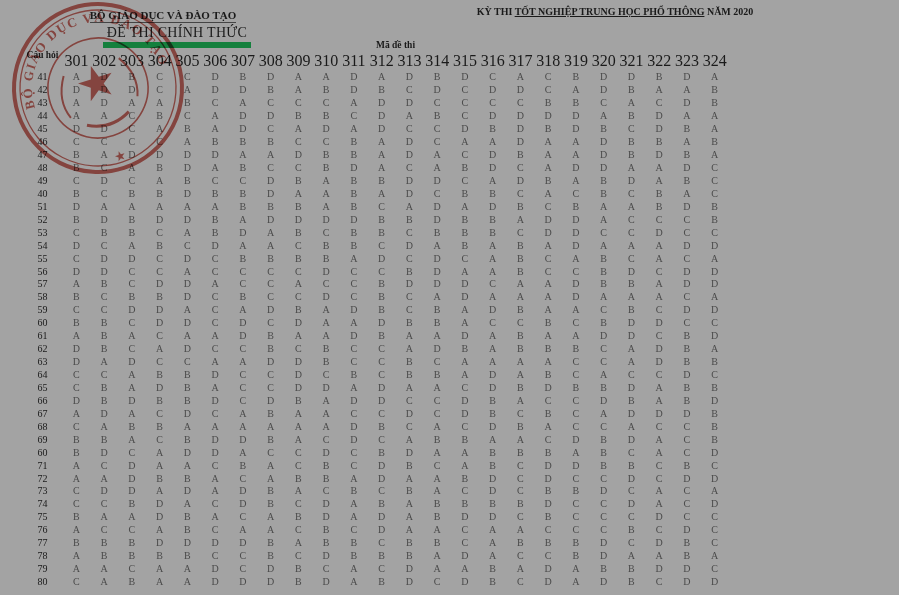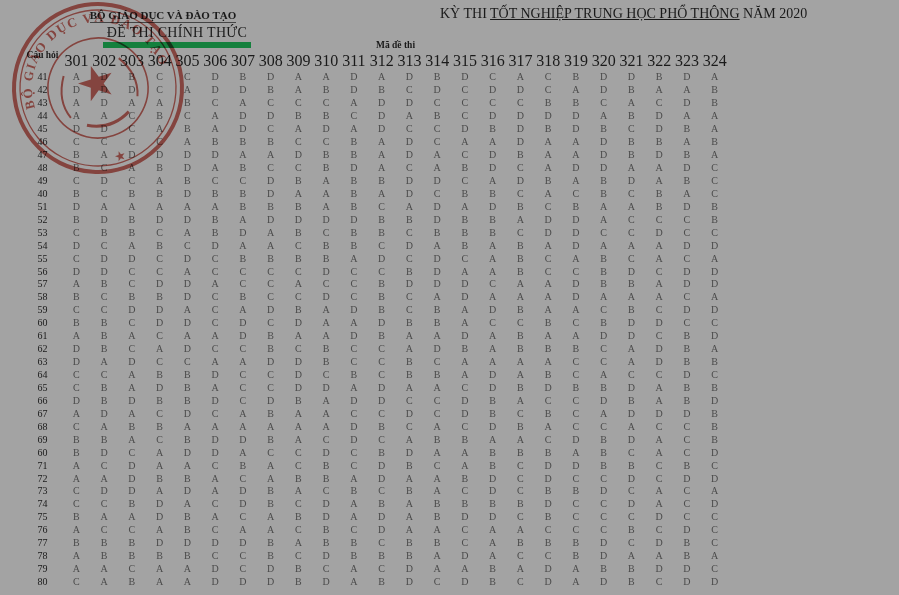--- a/index.html
+++ b/index.html
@@ -6,21 +6,21 @@
   #page{position:relative;width:899px;height:595px;background:#a3a3a3;overflow:hidden;
         font-family:"Liberation Serif","DejaVu Serif",serif;color:#222;}
 
   
   .hdr-left{position:absolute;left:58px;top:5px;width:210px;text-align:center;}
   .hdr-left .ministry{font-weight:bold;font-size:11px;color:#1a1a1a;display:inline-block;
                       border-bottom:1px solid #444;padding-bottom:1px;}
   .hdr-left .examtype{font-size:14px;color:#1a1a1a;display:inline-block;margin-top:1px;
                       border-bottom:6px solid #15803d;padding:0 4px 1px 4px;letter-spacing:.3px;margin-left:28px;}
   .hdr-right{position:absolute;left:440px;top:6px;width:350px;text-align:center;}
-  .hdr-right .title{font-weight:normal;font-size:14px;color:#1a1a1a;white-space:nowrap;text-align:center;}
+  .hdr-right .title{font-weight:bold;font-size:10px;color:#1a1a1a;white-space:nowrap;text-align:center;}
   .hdr-right .title .u{text-decoration:underline;}
   .hdr-right .subtitle{font-weight:bold;font-size:10px;color:#1a1a1a;margin-top:2px;white-space:nowrap;}
   .hdr-right .subtitle .u{text-decoration:underline;}
 
   
   table.answers{position:absolute;left:22px;top:38px;width:707px;height:551px;
                 border-collapse:collapse;table-layout:fixed;border:1px solid #6e6e6e;}
   table.answers td,table.answers th{border:1px solid #a3a3a3;padding:0;text-align:center;
                 vertical-align:middle;overflow:hidden;}
   .corner{font-weight:bold;font-size:9.5px;color:#1a1a1a;}

